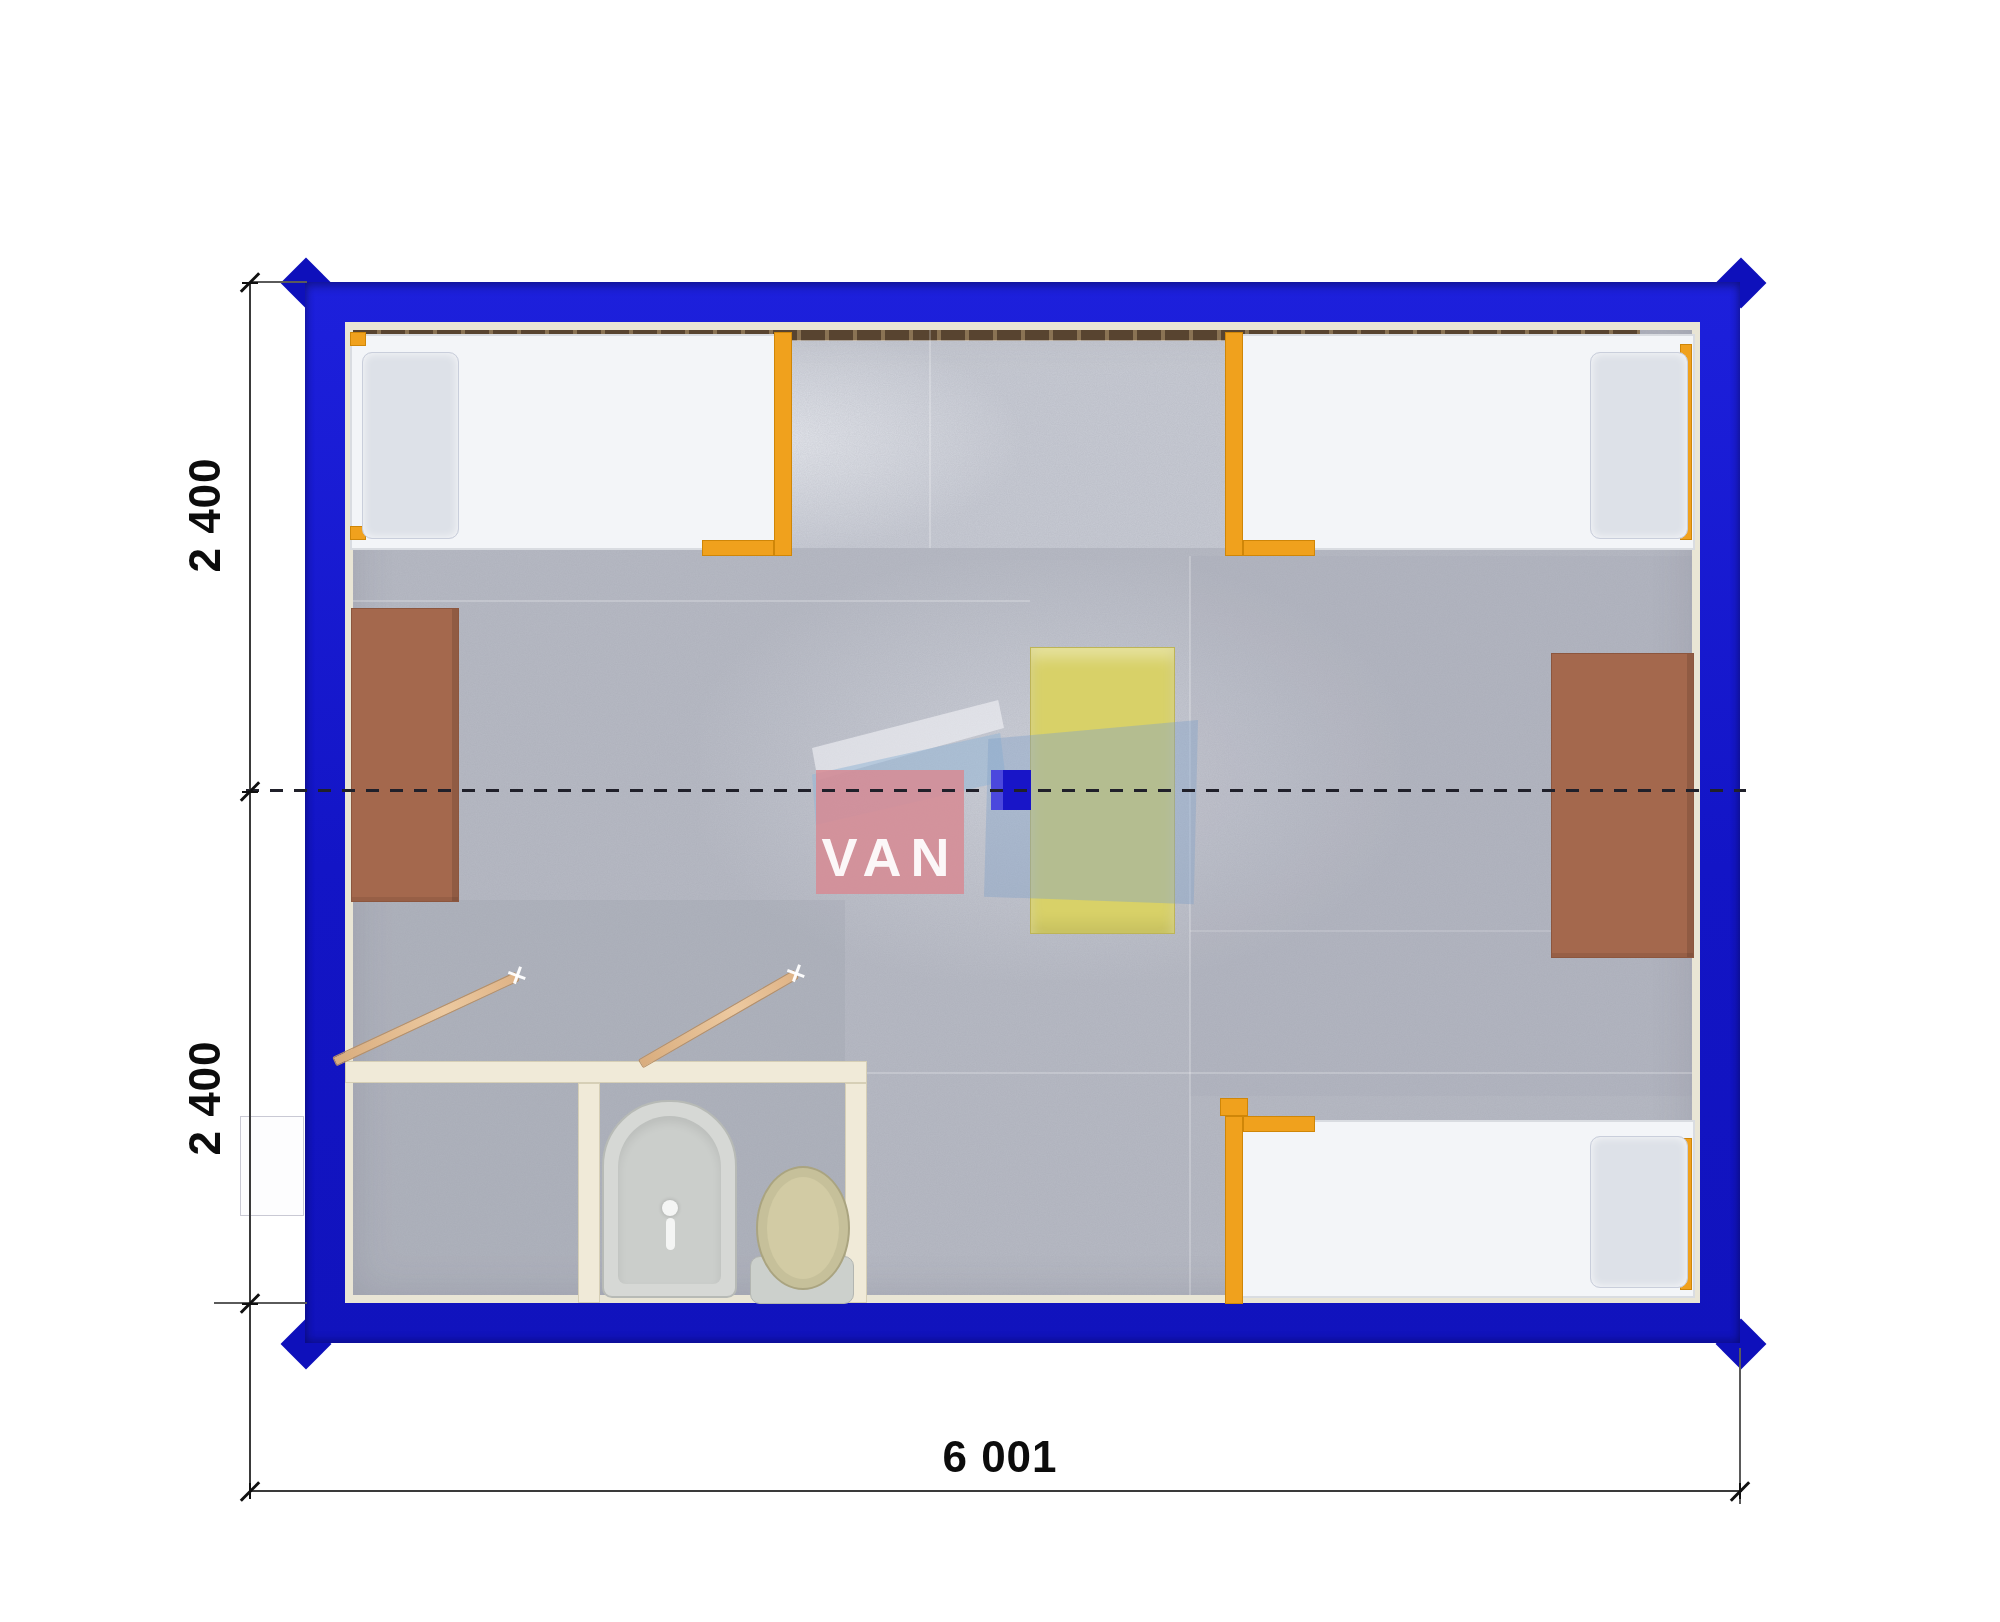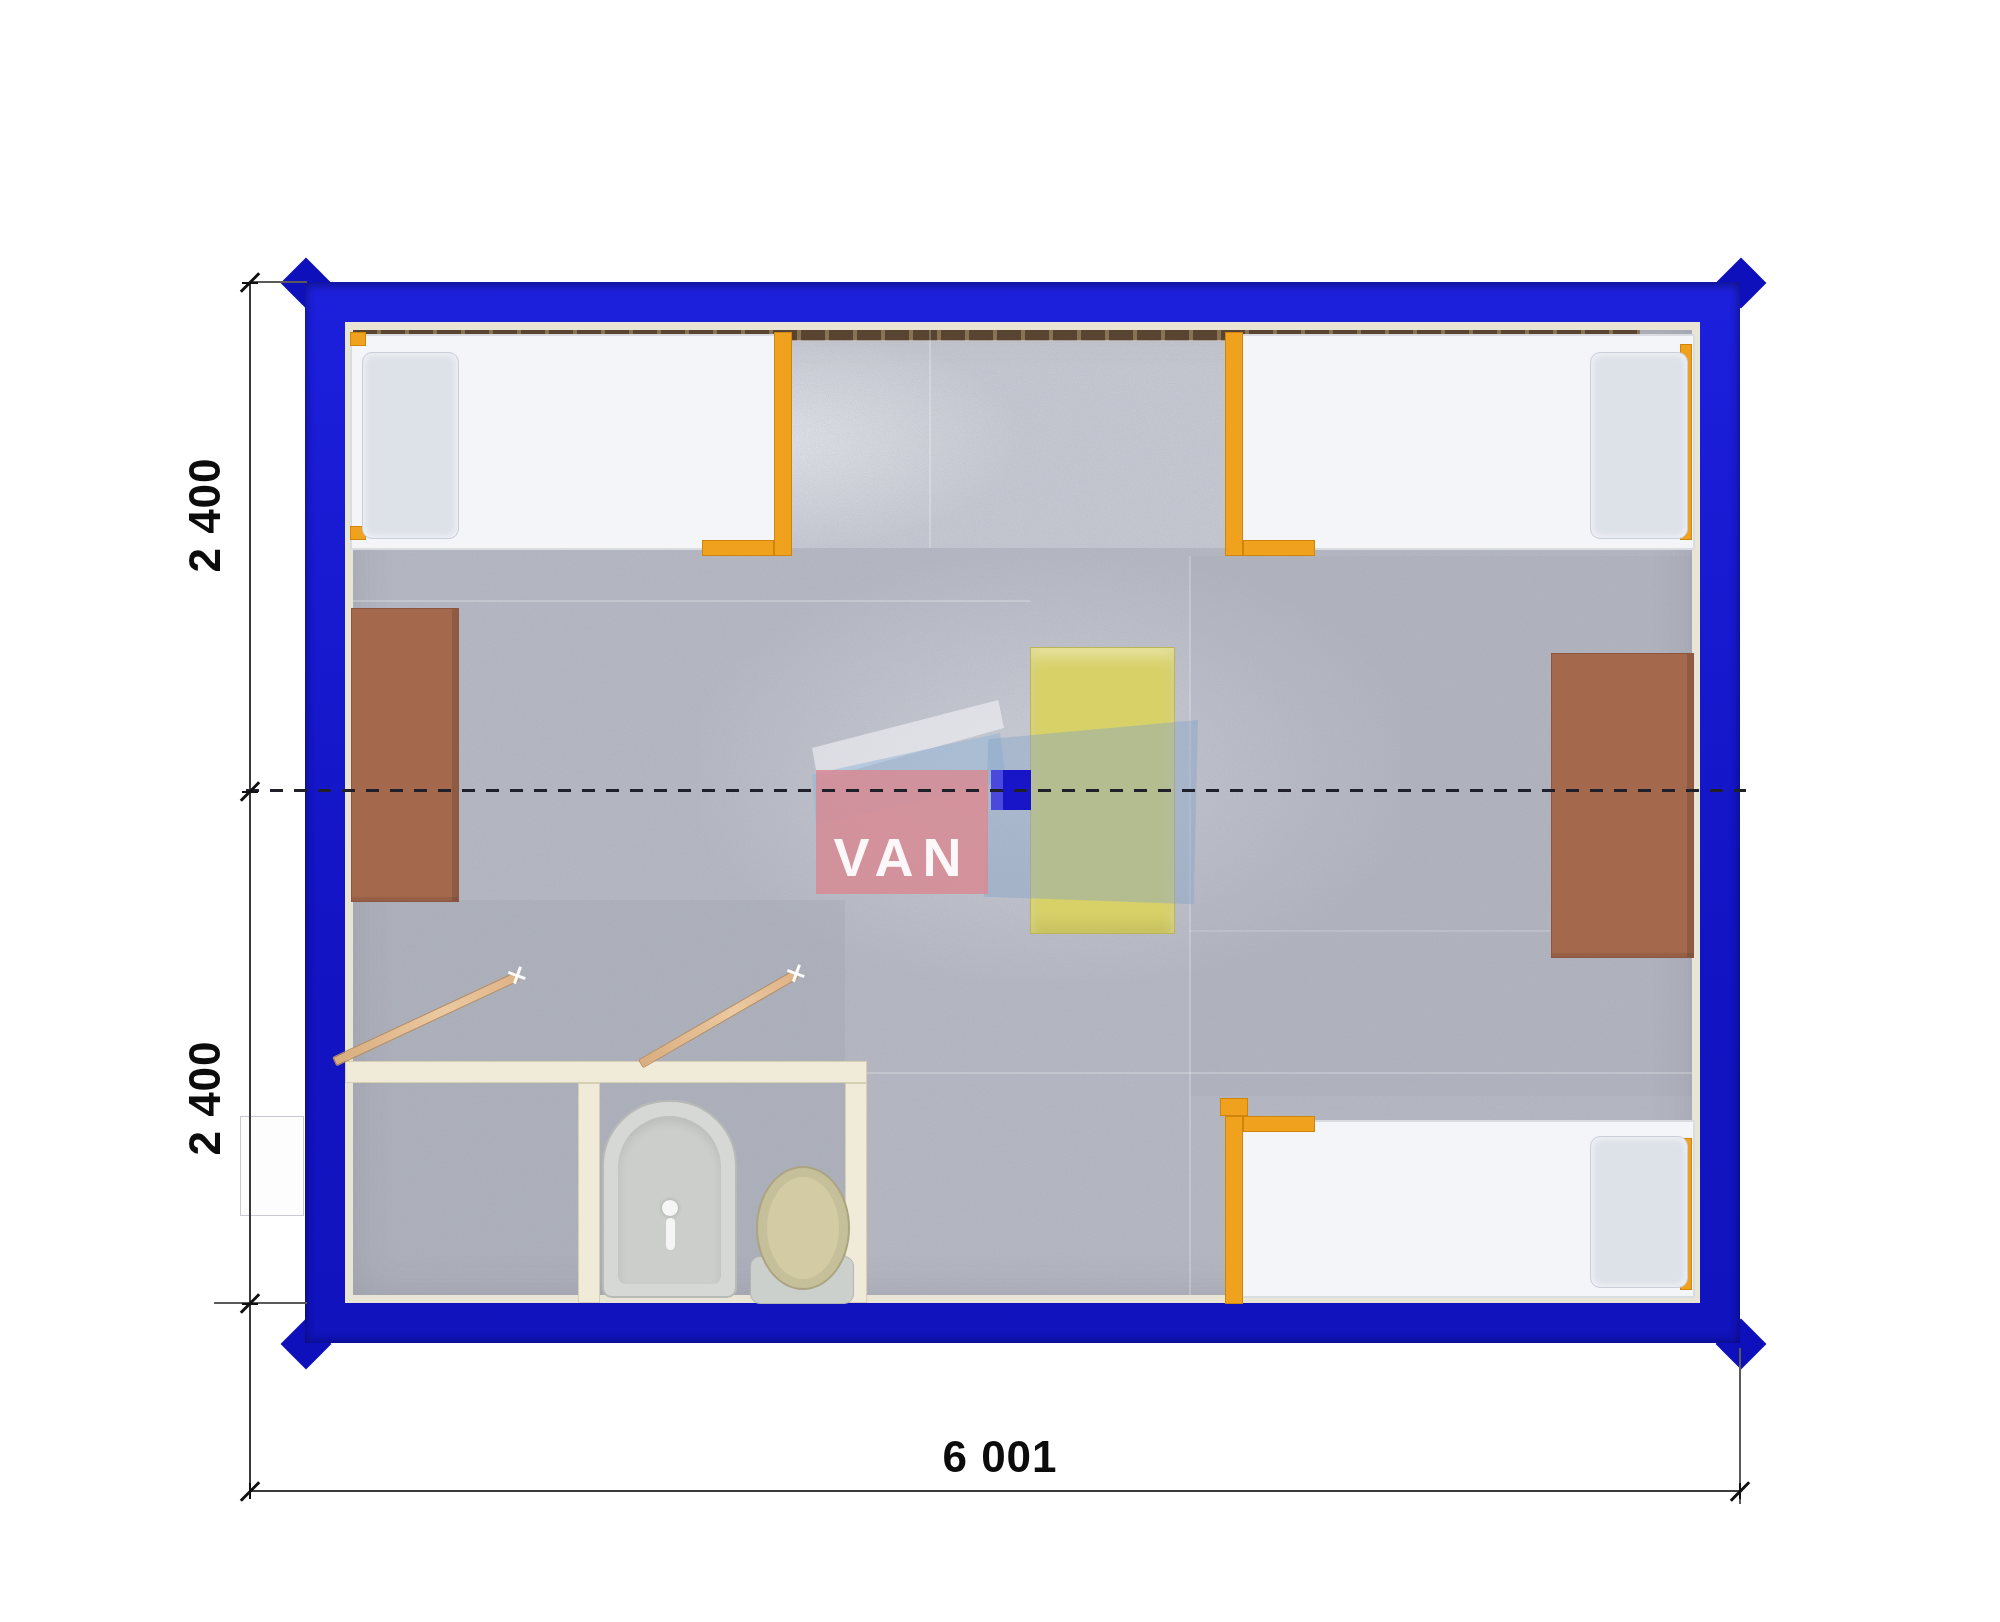--- a/index.html
+++ b/index.html
@@ -71,21 +71,21 @@
   .door-tip::before,.door-tip::after{content:"";position:absolute;background:#ffffff;opacity:.95;}
   .door-tip::before{left:8px;top:0;width:3px;height:18px;}
   .door-tip::after{left:0;top:8px;width:18px;height:3px;}
 
   
   .wm{z-index:40;pointer-events:none;}
   .wm-white-flap{left:812px;top:700px;width:192px;height:100px;background:rgba(248,248,252,.55);clip-path:polygon(0 48%,97% 0,100% 28%,3% 80%);}
   .wm-blue-flap{left:812px;top:733px;width:194px;height:92px;background:rgba(150,182,214,.55);clip-path:polygon(0 45%,97% 0,100% 52%,2% 100%);}
   .wm-blue-panel{left:984px;top:720px;width:214px;height:190px;background:rgba(130,162,200,.42);clip-path:polygon(2% 10%,100% 0,98% 97%,0 93%);}
   .wm-pink{
-    left:816px;top:770px;width:172px;height:124px;background:rgba(214,138,148,.86);
+    left:816px;top:770px;width:148px;height:124px;background:rgba(214,138,148,.86);
     color:rgba(255,255,255,.93);font-size:54px;font-weight:700;letter-spacing:9px;
     display:flex;align-items:flex-end;justify-content:center;padding-bottom:6px;box-sizing:border-box;
   }
   .wm-da{
     left:1026px;top:746px;width:146px;height:126px;
     background:rgba(105,120,70,.25);border:3px solid rgba(130,142,88,.45);box-sizing:border-box;
     color:#e8e19b;font-size:64px;font-weight:700;letter-spacing:7px;
     display:flex;align-items:center;justify-content:center;
   }
   .wm-blue-solid{left:991px;top:770px;width:40px;height:40px;background:#1815c8;box-shadow:inset 12px 0 0 #4b48dd;}

